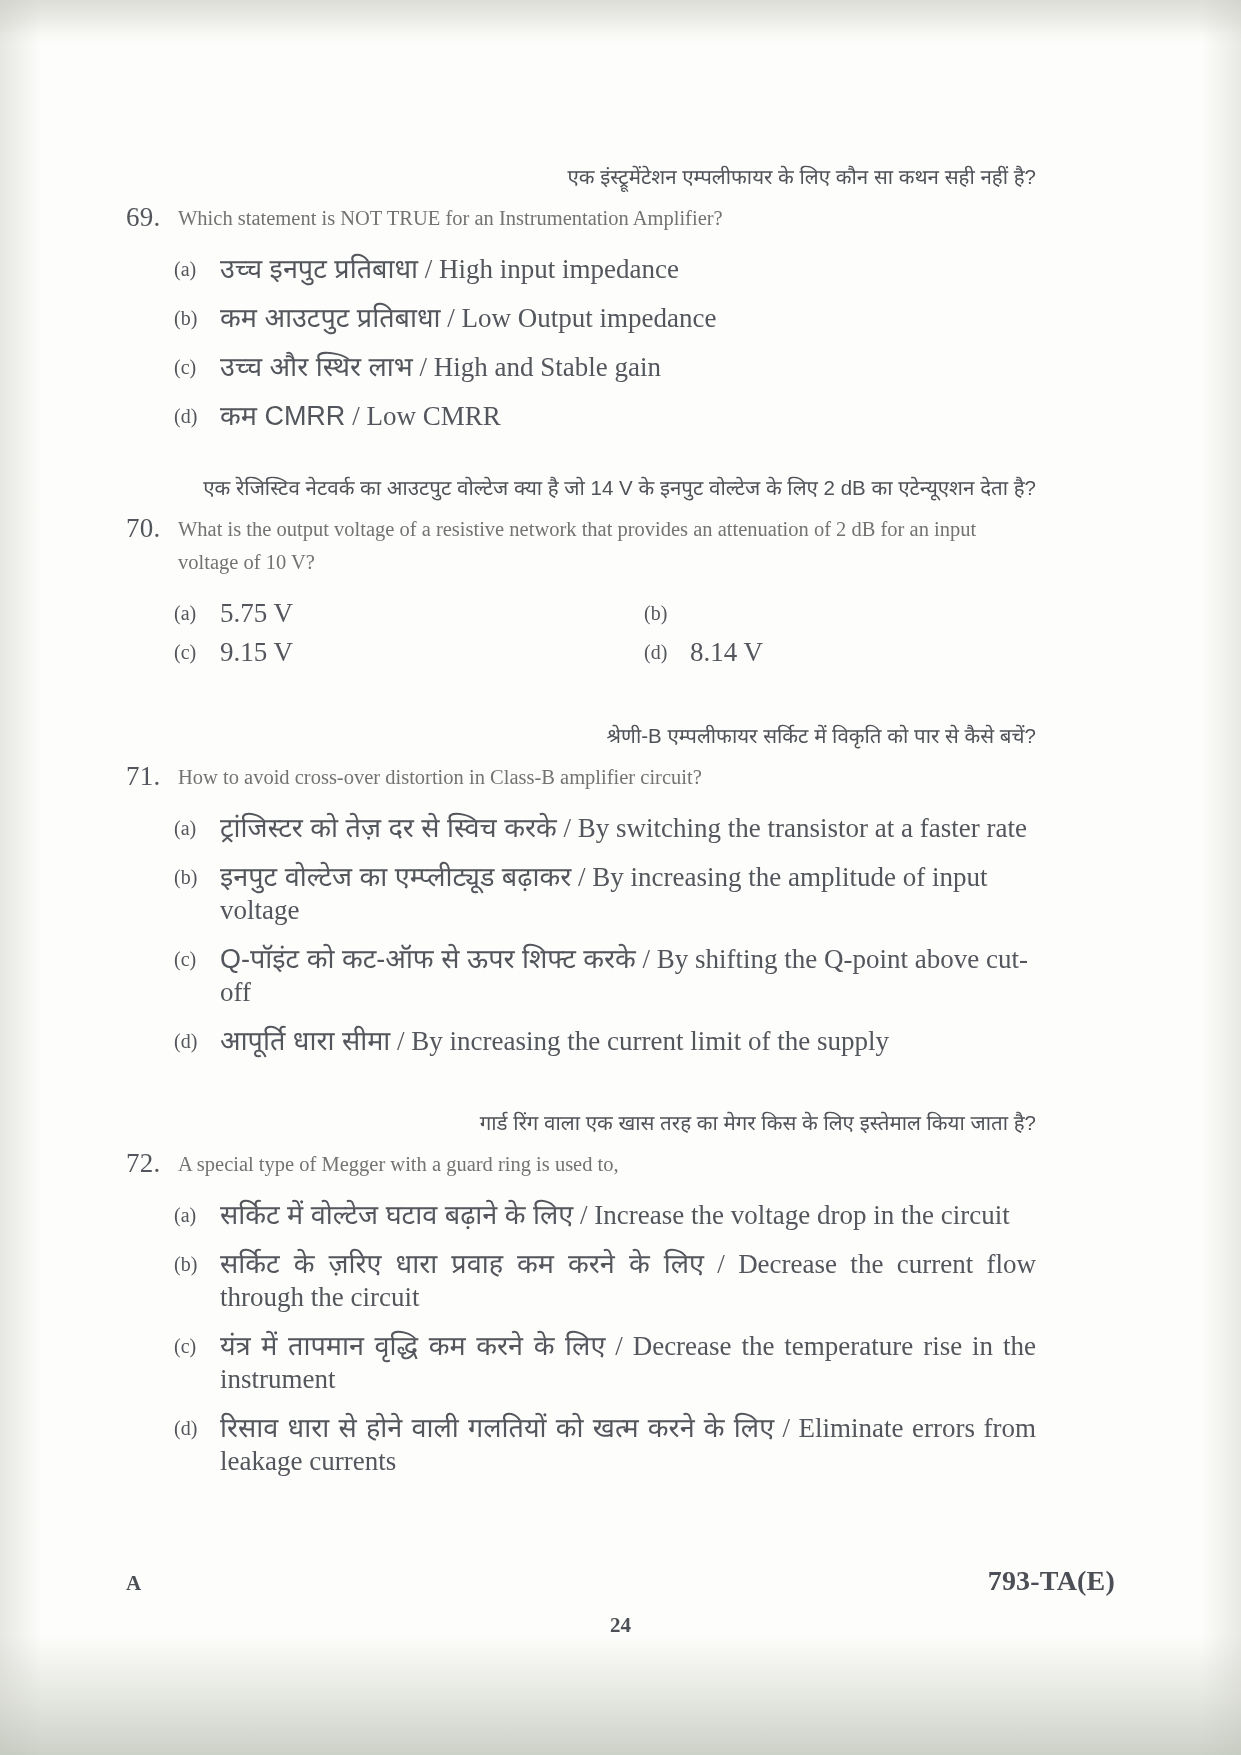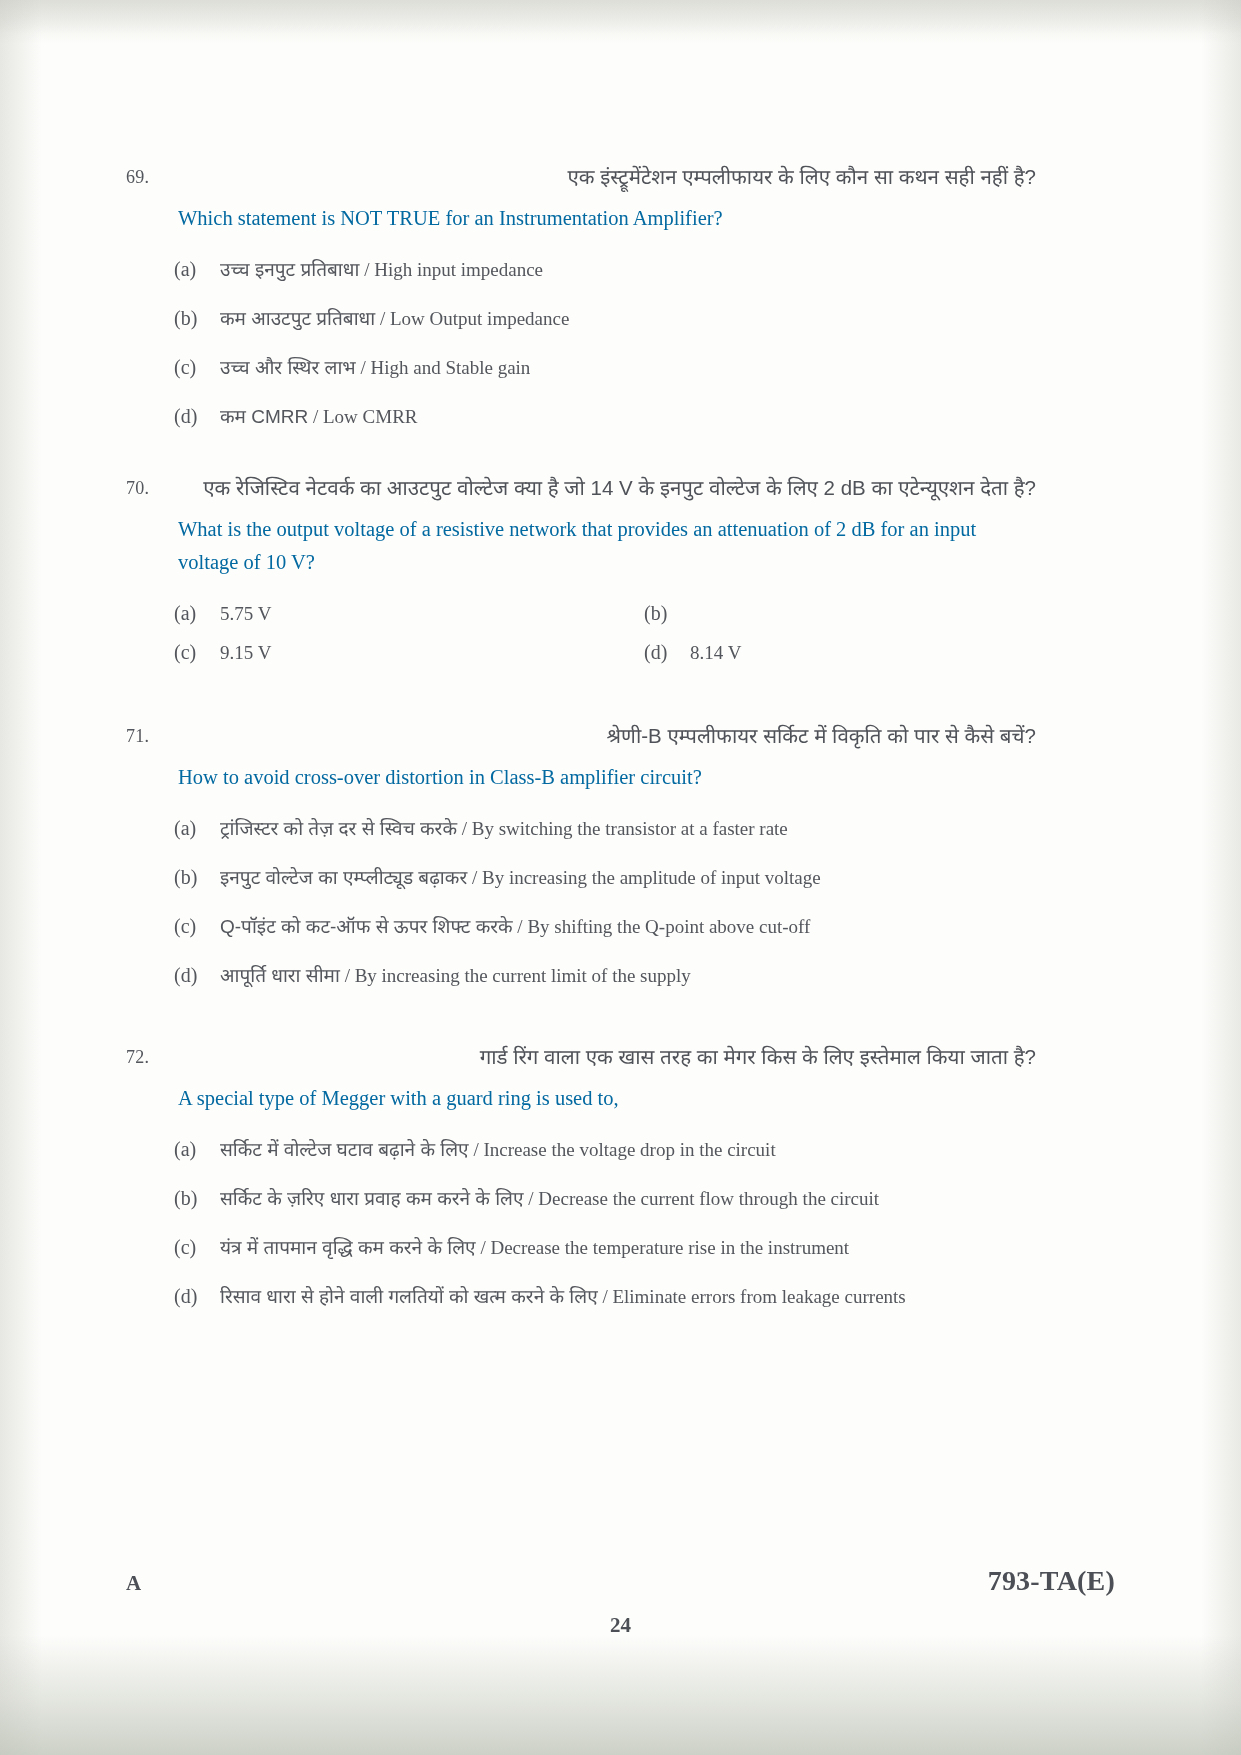--- a/index.html
+++ b/index.html
@@ -60,38 +60,39 @@
     position: relative;
     margin-bottom: 22px;
   }
   .q-head {
     display: flex;
     align-items: flex-start;
   }
   .q-num {
     width: 52px;
     flex: 0 0 52px;
-    font-size: 18px;
+    font-size: 27px;
     line-height: 34px;
     letter-spacing: .3px;
+    margin-top: 40px;
   }
   .q-body {
     flex: 1 1 auto;
   }
   .hin {
     font-family: "Liberation Sans", "DejaVu Sans", sans-serif;
     font-size: 20.5px;
     line-height: 34px;
     color: #4f5258;
   }
   .eng {
     font-family: "Liberation Serif", "DejaVu Serif", serif;
     font-size: 20.5px;
     line-height: 33px;
-    color: #0369a1;
+    color: #737373;
   }
   .q-stem-hin { margin-bottom: 8px; text-align: right; }
   .q-stem-eng { margin-bottom: 4px; }
 
   .options {
     margin-top: 14px;
     margin-left: 48px;
   }
   .opt {
     display: flex;
@@ -99,21 +100,21 @@
     margin-bottom: 16px;
   }
   .opt-label {
     width: 46px;
     flex: 0 0 46px;
     font-size: 20px;
     line-height: 33px;
   }
   .opt-text {
     flex: 1 1 auto;
-    font-size: 19px;
+    font-size: 27px;
     line-height: 33px;
   }
   .opt-text .hi {
     font-family: "Liberation Sans", "DejaVu Sans", sans-serif;
   }
   .opt-text .en {
     font-family: "Liberation Serif", "DejaVu Serif", serif;
   }
   .opt-text.justify {
     text-align: justify;

